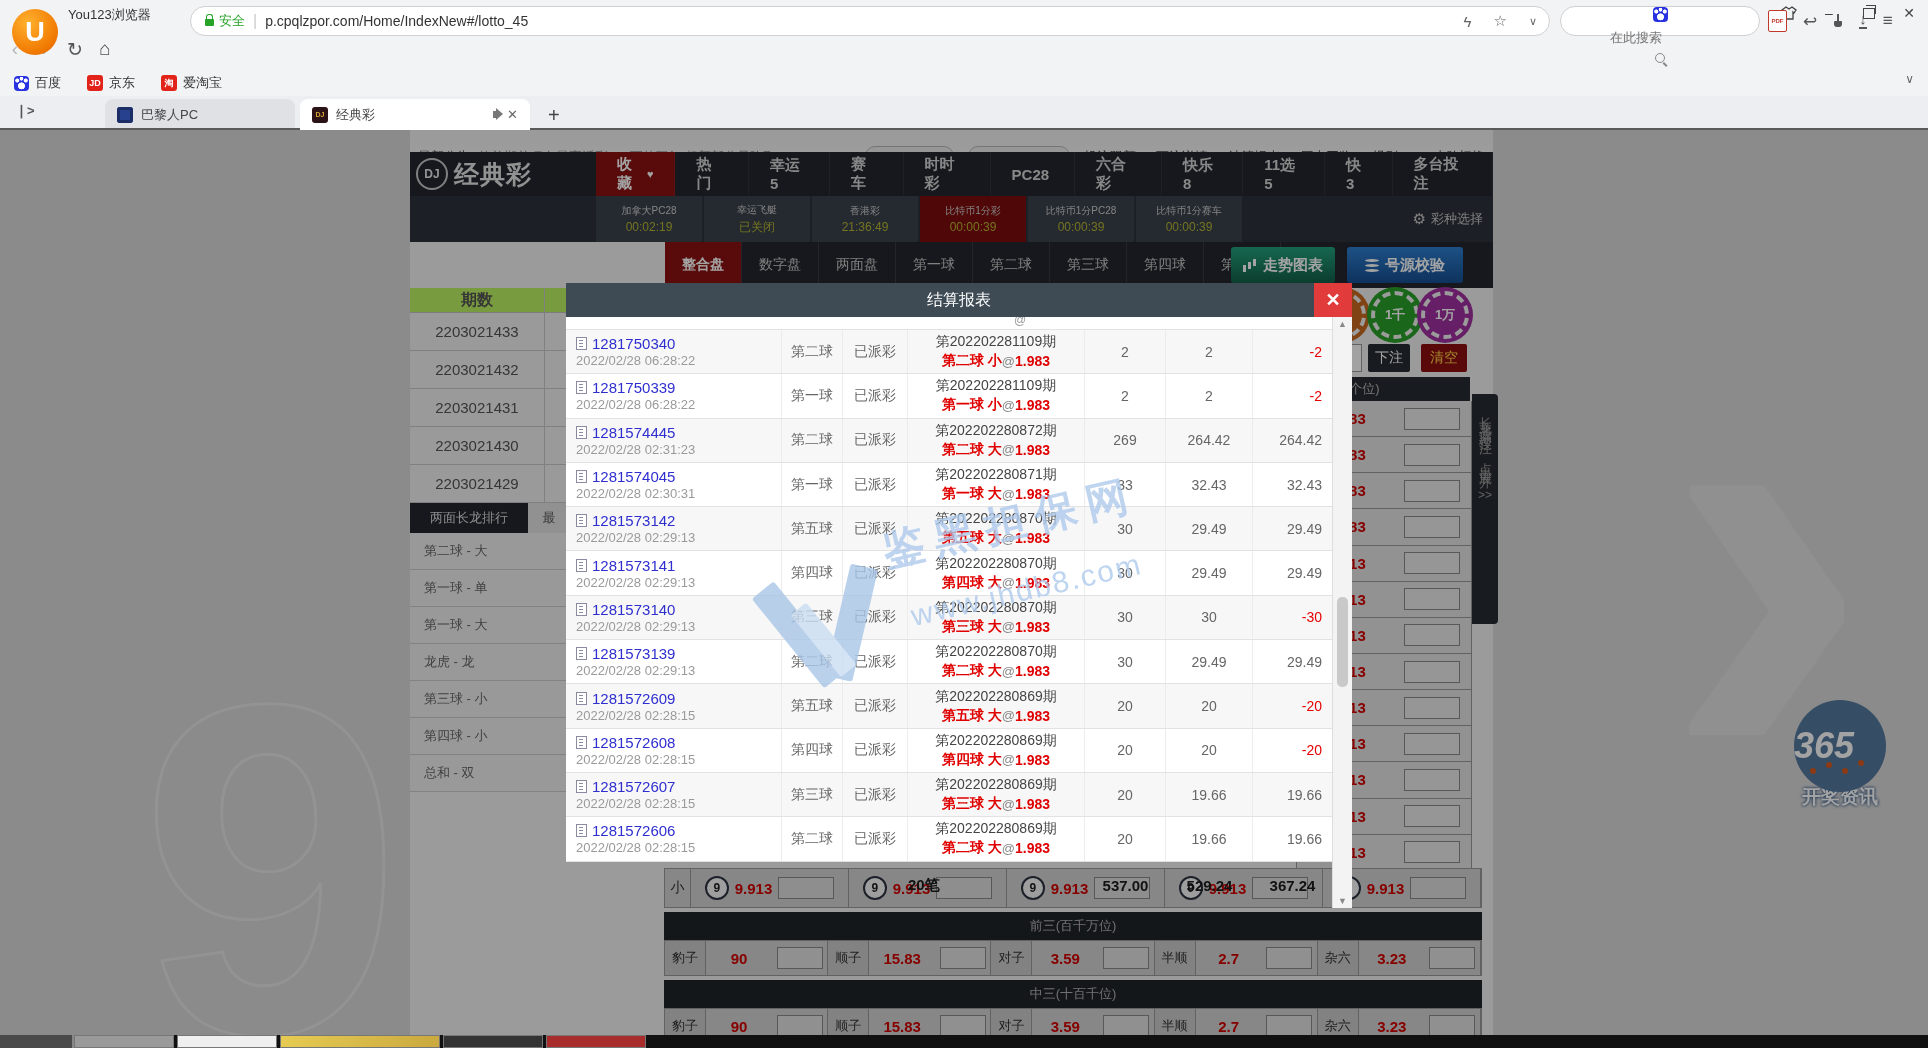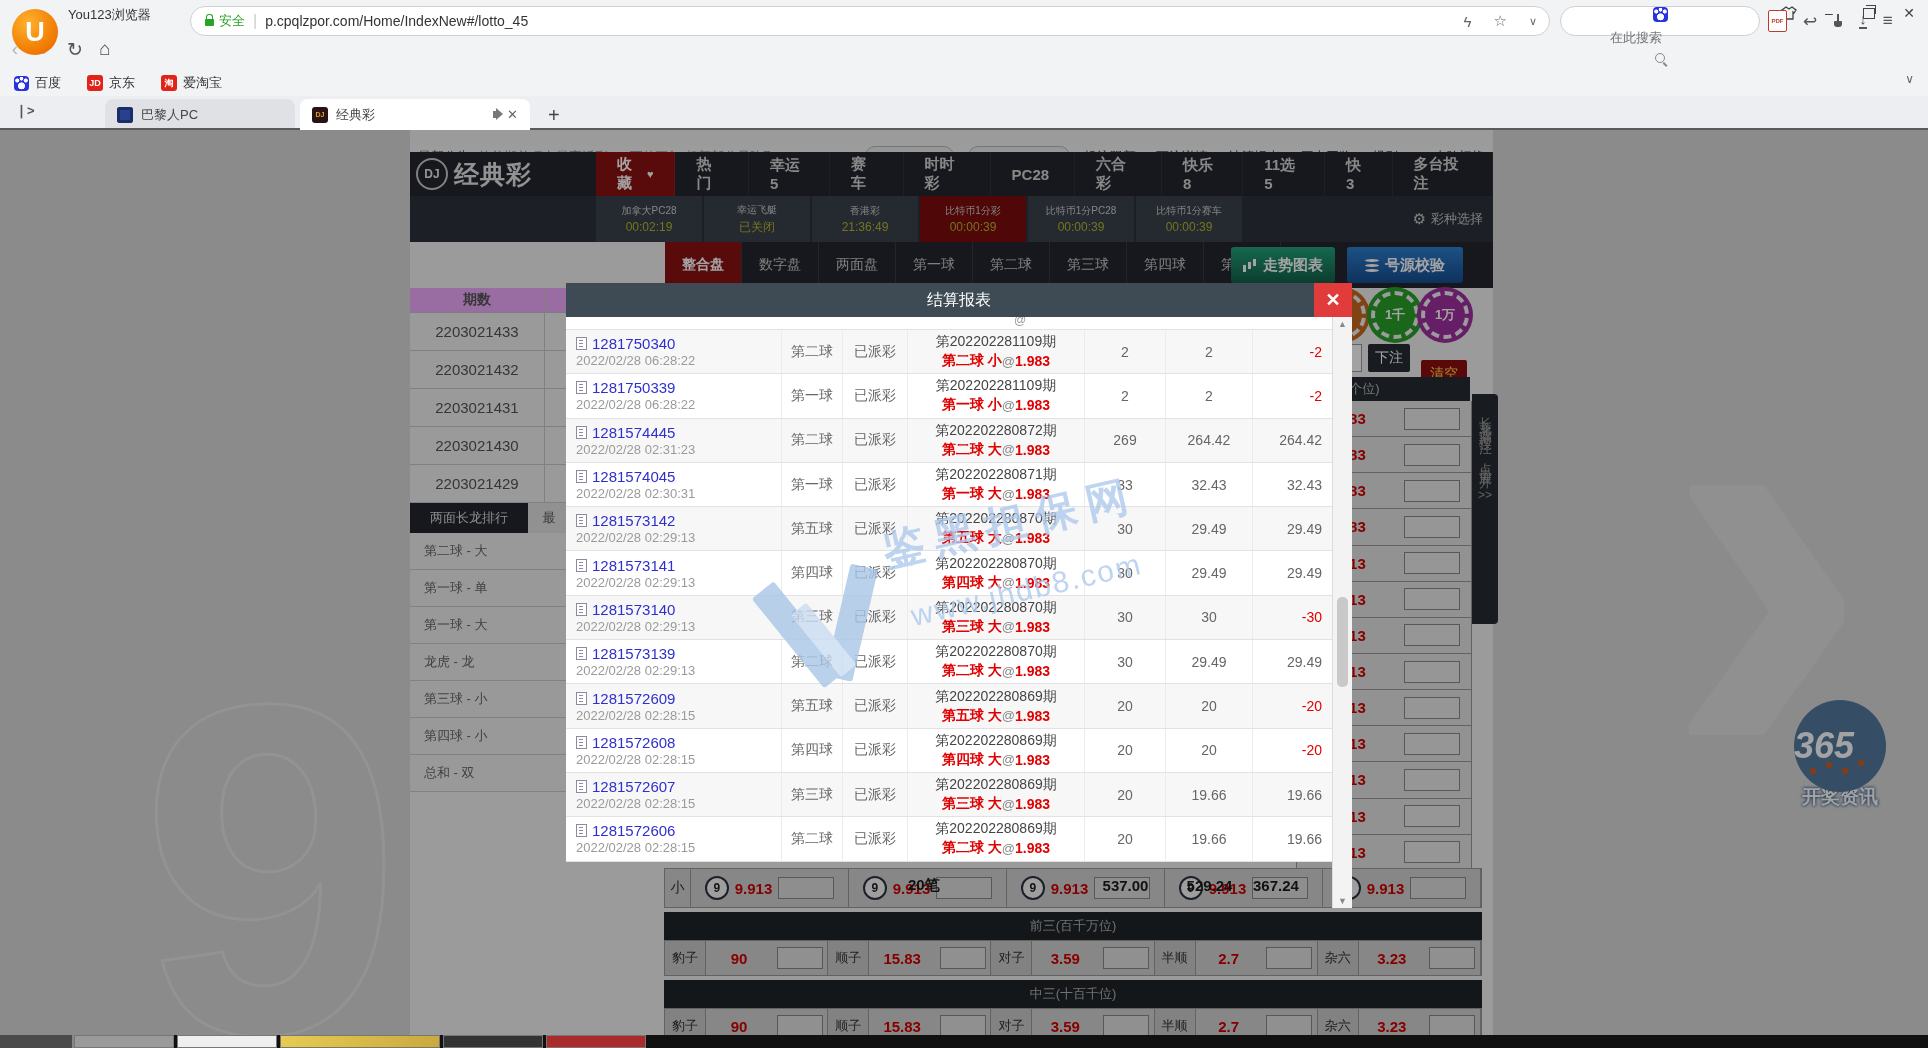--- a/index.html
+++ b/index.html
@@ -112,39 +112,39 @@
   .btn-chart{position:absolute;left:566px;top:5px;width:104px;height:36px;border-radius:3px;
      background:linear-gradient(#23a37c,#136049);color:#fff;font-size:15px;font-weight:bold;display:flex;align-items:center;justify-content:center;gap:6px;}
   .bars{width:14px;height:13px;position:relative;}
   .bars::before{content:'';position:absolute;left:0;bottom:0;width:3px;height:7px;background:#fff;box-shadow:5px -3px 0 #fff,10px -6px 0 #fff;top:auto;}
   .btn-verify{position:absolute;left:682px;top:5px;width:116px;height:36px;border-radius:3px;
      background:linear-gradient(#2e7fd0,#164f92);color:#fff;font-size:15px;font-weight:bold;display:flex;align-items:center;justify-content:center;gap:6px;}
   .coins{width:14px;height:13px;display:flex;flex-direction:column;gap:2px;}
   .coins span{width:14px;height:3px;border-radius:50%;background:#fff;display:block;}
 
   .drawtable{position:absolute;left:410px;top:158px;width:260px;}
-  .dt-head{display:flex;height:24px;background:#f0abfc;border-bottom:1px solid #c4c4c4;font-size:14px;color:#555;font-weight:bold;}
+  .dt-head{display:flex;height:24px;background:#bef264;border-bottom:1px solid #c4c4c4;font-size:16px;color:#555;font-weight:bold;}
   .dt-row{display:flex;height:37px;background:#f1f1f1;border-bottom:1px solid #c9c9c9;font-size:15px;color:#555;}
   .dc1{width:135px;display:flex;align-items:center;justify-content:center;border-right:1px solid #c9c9c9;}
   .dc2,.dc3{width:62px;display:flex;align-items:center;justify-content:center;border-right:1px solid #c9c9c9;}
 
   .streak{position:absolute;left:410px;top:373px;width:160px;}
   .streak-tabs{display:flex;height:30px;}
   .streak-tab1{width:118px;background:#23272e;color:#ddd;font-size:13px;display:flex;align-items:center;justify-content:center;}
   .streak-tab2{flex:1;background:#e3e3e3;color:#555;font-size:13px;display:flex;align-items:center;justify-content:center;}
   .streak-item{height:36px;border-bottom:1px solid #ccc;background:#f0f0f0;color:#666;font-size:13px;display:flex;align-items:center;padding-left:14px;}
 
   .chip{position:absolute;width:40px;height:40px;border-radius:50%;border:4px dashed #f2f2f2;box-sizing:content-box;
         display:flex;align-items:center;justify-content:center;color:#fff;font-size:13px;font-weight:bold;}
   .chip-orange{left:1318px;top:161px;background:#c86a1f;box-shadow:0 0 0 4px #c86a1f;}
   .chip-green{left:1371px;top:161px;background:#2aa02a;box-shadow:0 0 0 4px #2aa02a;}
   .chip-purple{left:1421px;top:161px;background:#a030a0;box-shadow:0 0 0 4px #a030a0;}
   .bet-amount-box{position:absolute;left:1296px;top:214px;width:66px;height:28px;background:#fdfdfd;border:1px solid #999;box-sizing:border-box;}
   .btn-bet{position:absolute;left:1368px;top:214px;width:42px;height:28px;background:#262b31;color:#fff;font-size:14px;display:flex;align-items:center;justify-content:center;border-radius:2px;}
-  .btn-clear{position:absolute;left:1421px;top:214px;width:46px;height:28px;background:#8c0f0f;color:#ffd24a;font-size:14px;display:flex;align-items:center;justify-content:center;border-radius:2px;margin-top:16px;}
+  .btn-clear{position:absolute;left:1421px;top:214px;width:46px;height:28px;background:#8c0f0f;color:#ffd24a;font-size:14px;display:flex;align-items:center;justify-content:center;border-radius:2px;}
   .odds-head{position:absolute;left:1296px;top:247px;width:174px;height:24px;background:#262b31;color:#b9b9b9;font-size:13px;display:flex;align-items:center;padding-left:10px;box-sizing:border-box;}
   .oddscol{position:absolute;left:1296px;top:271px;width:174px;border-left:1px solid #9a9a9a;border-right:1px solid #9a9a9a;}
   .odds-row{display:flex;height:35.15px;background:#e4e4e4;border-bottom:1px solid #9a9a9a;align-items:center;}
   .odds-val{width:100px;text-align:center;color:#d40000;font-weight:bold;font-size:15px;}
   .odds-input-wrap{width:70px;display:flex;justify-content:center;}
   .odds-input-wrap input,.sm-input{width:56px;height:22px;border:1px solid #8a8a8a;background:rgba(255,255,255,0.25);box-sizing:border-box;}
 
   .sidebar-vert{position:absolute;left:1472px;top:264px;width:26px;height:230px;background:#262b31;border-radius:0 4px 4px 0;
       display:flex;flex-direction:column;align-items:center;justify-content:flex-start;padding-top:12px;box-sizing:border-box;gap:16px;}
   .vtext{writing-mode:vertical-lr;text-orientation:upright;color:#9a9a9a;font-size:13px;letter-spacing:5px;}
@@ -202,21 +202,21 @@
   .c7.neg{color:#e60000;}
   .mscroll{position:absolute;right:0;top:34px;width:20px;bottom:0;background:#f3f3f3;border-left:1px solid #ddd;box-sizing:border-box;}
   .msc-up{position:absolute;top:2px;left:0;width:100%;text-align:center;color:#888;font-size:9px;}
   .msc-down{position:absolute;bottom:2px;left:0;width:100%;text-align:center;color:#888;font-size:9px;}
   .msc-thumb{position:absolute;left:4px;top:280px;width:11px;height:90px;background:#c9c9c9;border-radius:5px;}
   .modal-foot{position:absolute;left:0;bottom:0;width:766px;height:46px;display:flex;align-items:center;font-weight:bold;color:#111;font-size:15px;}
   .f-spacer{width:342px;}
   .f1{width:177px;text-align:left;}
   .f2{width:81px;text-align:center;}
   .f3{width:87px;text-align:center;}
-  .f4{width:79px;text-align:left;}
+  .f4{width:79px;text-align:center;}
 
   
   .watermark{position:absolute;left:730px;top:480px;width:460px;height:230px;z-index:120;transform:rotate(-13deg);opacity:0.8;pointer-events:none;}
   .wmv{position:absolute;left:30px;top:60px;width:130px;height:130px;}
   .wmv i{position:absolute;background:#a9c6e8;width:28px;height:115px;border-radius:3px;}
   .wmv i:nth-child(1){left:20px;transform:rotate(-26deg);}
   .wmv i:nth-child(2){left:74px;transform:rotate(26deg);}
   .wmv i:nth-child(3){left:47px;top:28px;width:20px;height:80px;background:#cadef2;transform:rotate(-26deg);}
   .wm-name{position:absolute;left:165px;top:28px;color:#aecaec;font-size:42px;font-weight:bold;letter-spacing:10px;}
   .wm-url{position:absolute;left:178px;top:108px;color:#aecaec;font-size:30px;letter-spacing:2px;}

